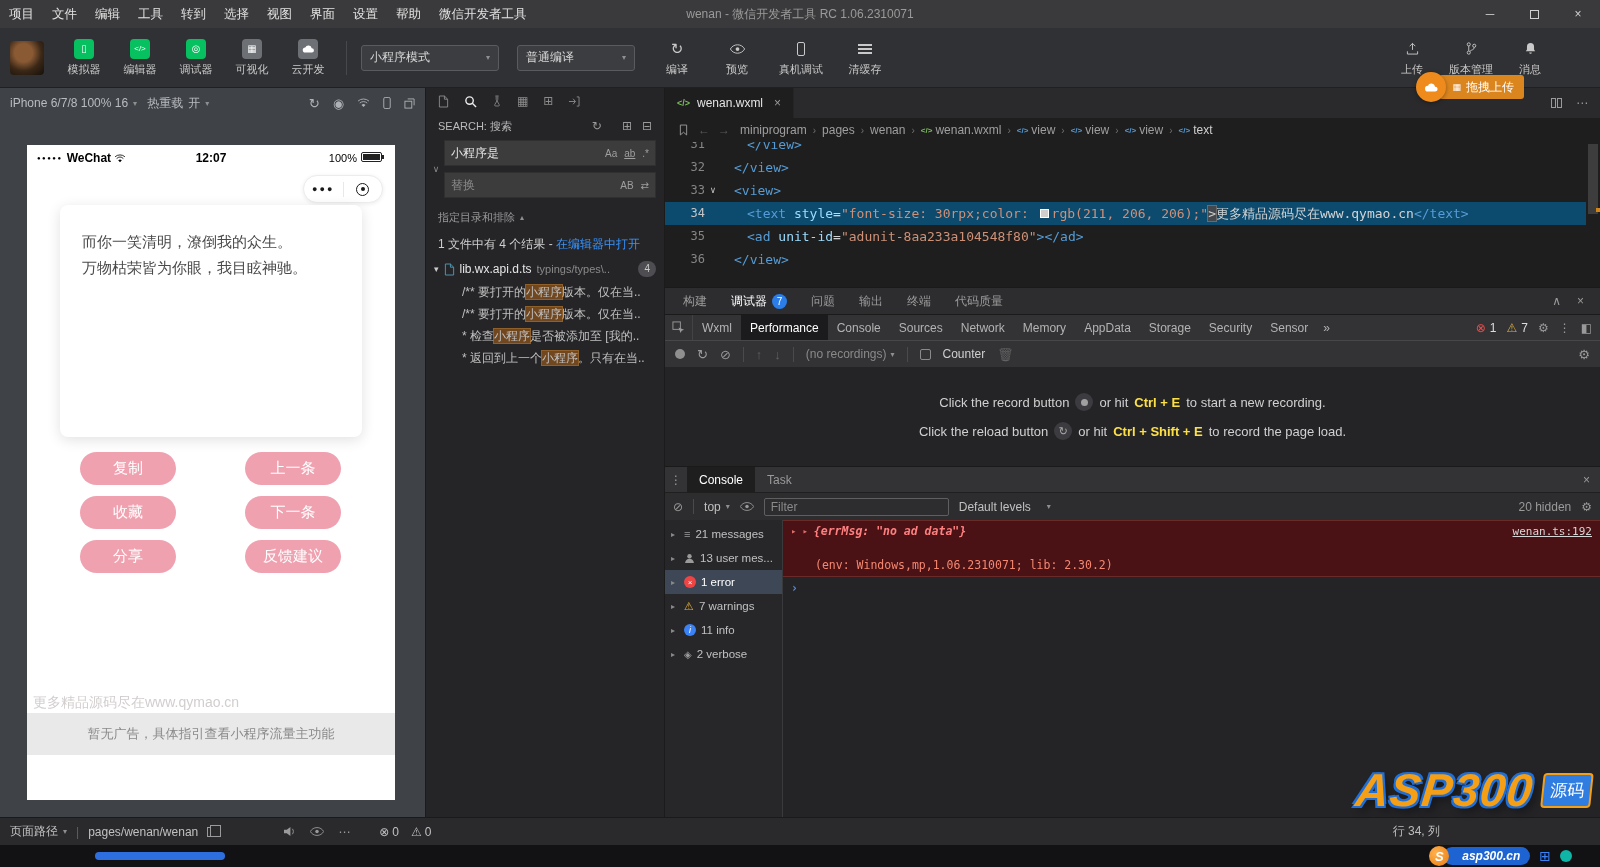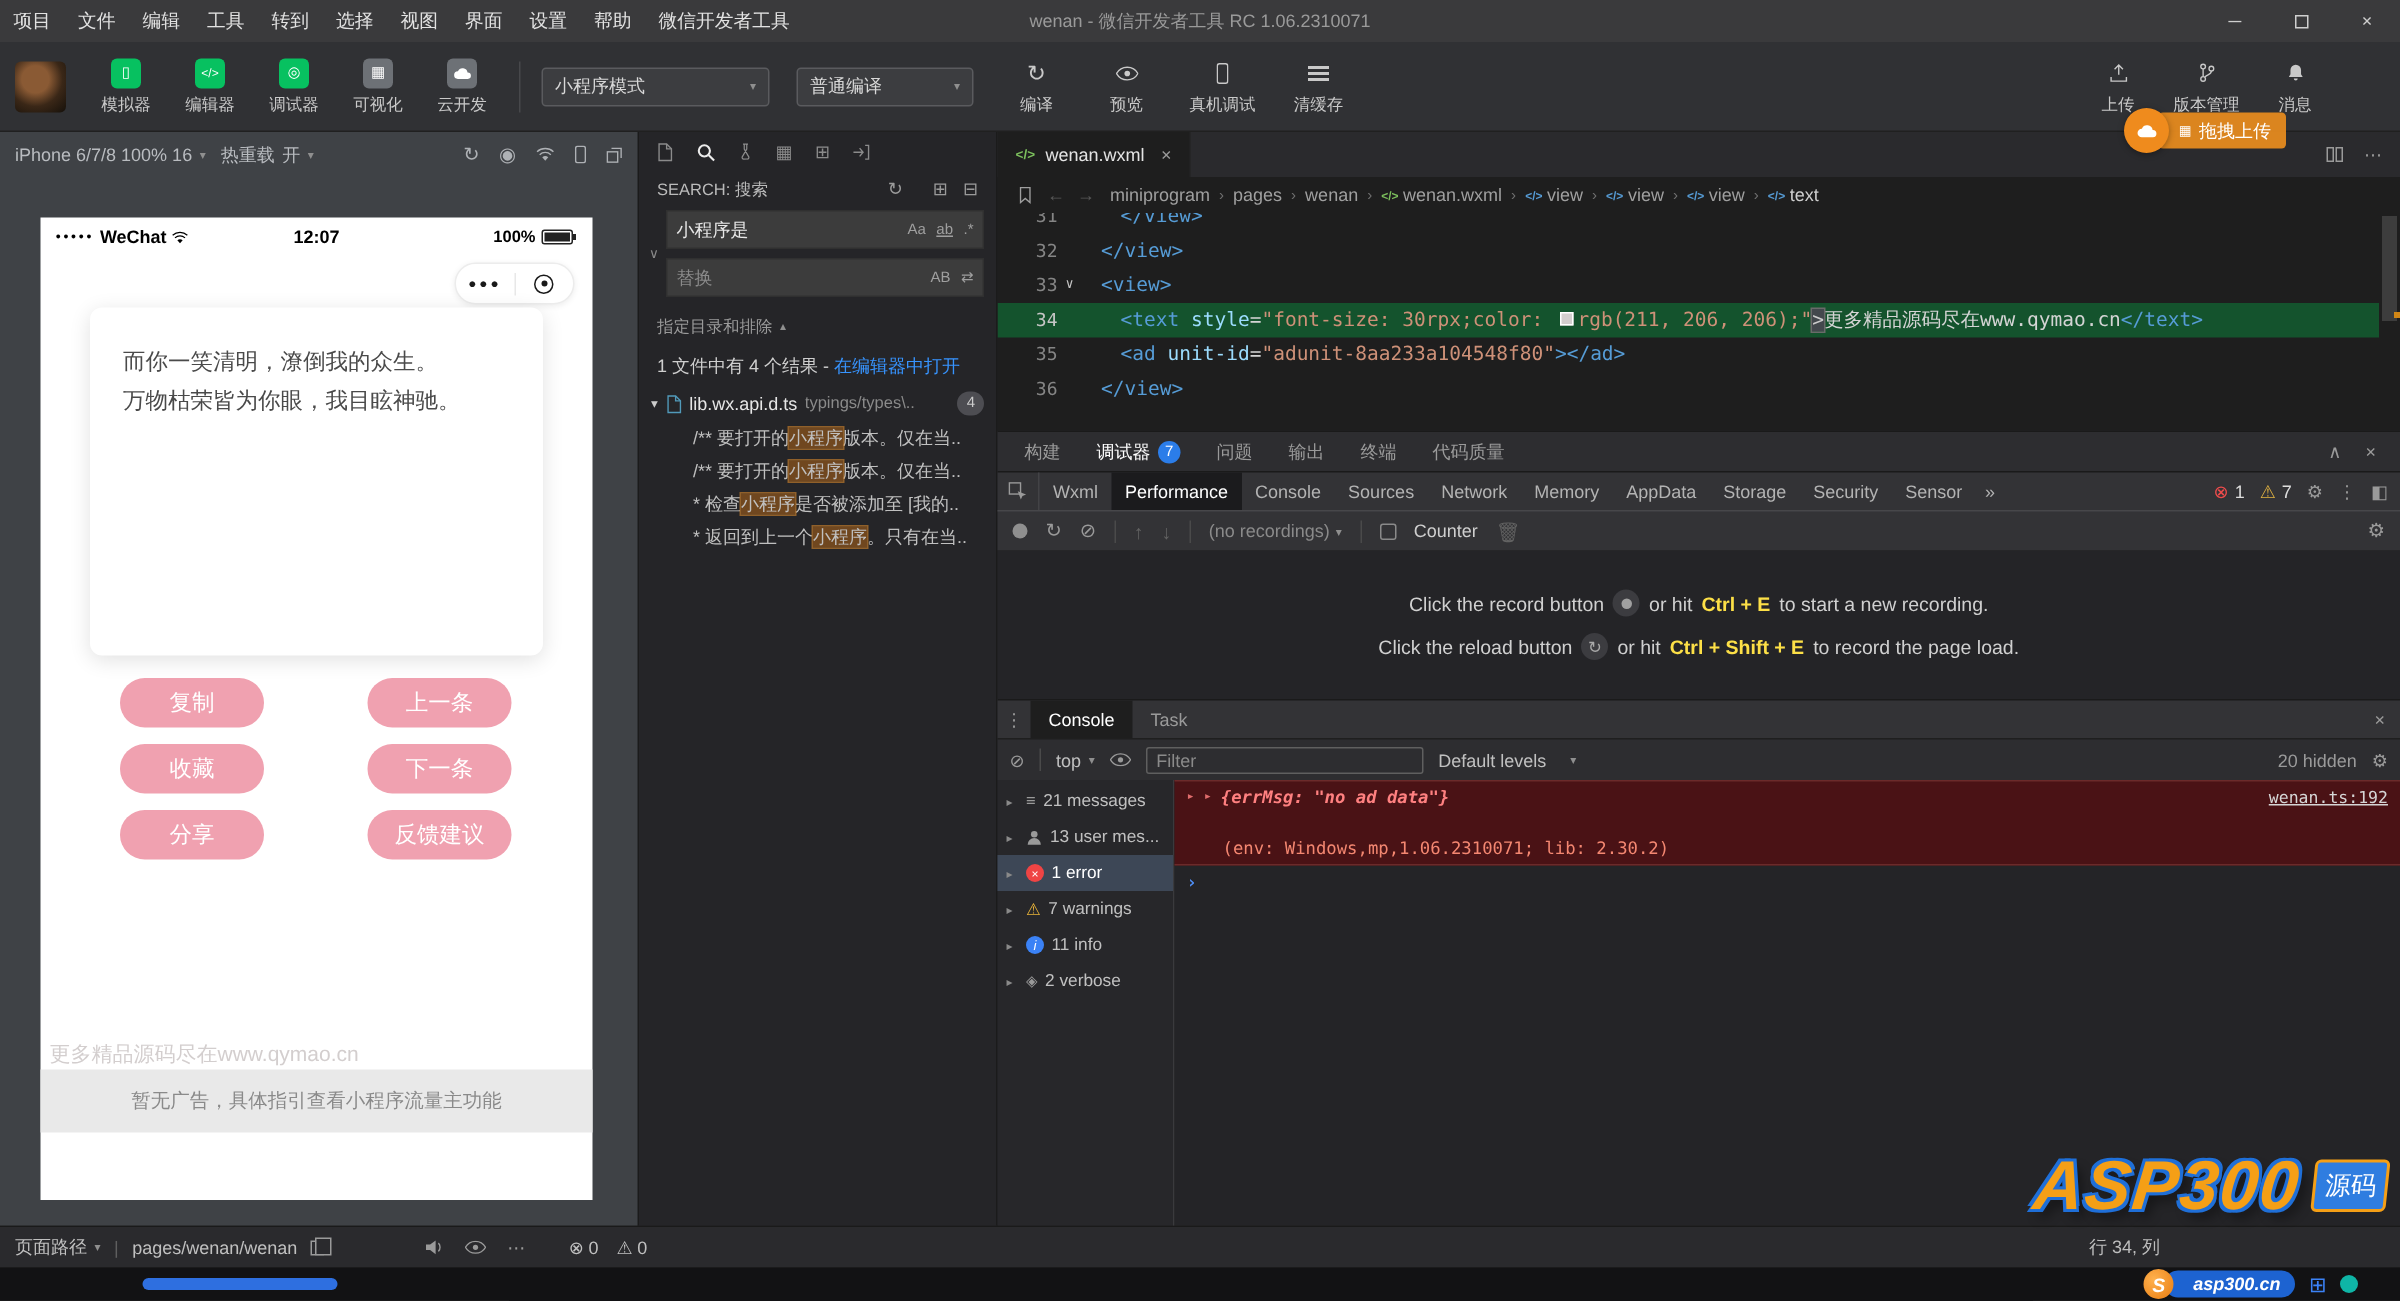--- a/index.html
+++ b/index.html
@@ -36,21 +36,21 @@
   .main { display:flex; height:729px; }
 
   
   .simulator { width:425px; background:#3f4246; position:relative; flex-shrink:0; }
   .sim-toolbar { height:30px; display:flex; align-items:center; gap:10px; padding:0 10px; font-size:12px; color:#b9bcc0; }
   .sim-icons { margin-left:auto; display:flex; gap:13px; align-items:center; color:#aeb1b5; font-size:13px; }
   .phone { position:absolute; left:27px; top:57px; width:368px; height:655px; background:#fff; color:#222; }
   .phone-status { height:26px; display:flex; align-items:center; padding:0 10px; font-size:12px; font-weight:bold; color:#000; position:relative; }
   .signal-dots { font-size:6px; letter-spacing:1.5px; margin-right:4px; }
   .phone-time { position:absolute; left:0; right:0; text-align:center; }
-  .phone-batt-group { margin-left:auto; display:flex; align-items:center; font-size:11px; font-weight:bold; z-index:1; }
+  .phone-batt-group { margin-left:auto; display:flex; align-items:flex-start; font-size:11px; font-weight:normal; z-index:1; }
   .bat { width:21px; height:10px; border:1px solid #222; border-radius:2px; position:relative; margin-left:4px; margin-right:3px; }
   .bat::before { content:''; position:absolute; inset:1px; background:#222; }
   .bat::after { content:''; position:absolute; right:-3px; top:2px; width:2px; height:4px; background:#222; }
   .capsule { position:absolute; top:30px; right:12px; width:80px; height:28px; border:1px solid #ececec; border-radius:15px; background:#fff; box-shadow:0 1px 4px rgba(0,0,0,.08); display:flex; align-items:center; }
   .capsule-dots { flex:1; text-align:center; font-size:9px; letter-spacing:2px; color:#1a1a1a; }
   .capsule-div { width:1px; height:15px; background:#e8e8e8; }
   .cap-target-wrap { flex:1; display:flex; justify-content:center; }
   .cap-target { width:13px; height:13px; border:1.5px solid #1a1a1a; border-radius:50%; position:relative; }
   .cap-target::after { content:''; position:absolute; left:50%; top:50%; width:4px; height:4px; margin:-2px 0 0 -2px; background:#1a1a1a; border-radius:50%; }
   .quote-card { position:absolute; left:33px; top:60px; width:302px; height:232px; background:#fff; border-radius:8px; box-shadow:0 3px 14px rgba(0,0,0,.12); padding:24px 22px; font-size:15px; color:#4a4a4a; line-height:1.72; }
@@ -96,21 +96,21 @@
   .bc-sep { color:#6f6f6f; font-size:10px; }
   .crumb { display:flex; align-items:center; gap:3px; }
   .crumb-ic { font-size:8px; font-weight:bold; color:#569cd6; }
   .crumb-ic.green { color:#7cbf5d; }
   .bc-arrows { color:#5a5a5a; display:flex; gap:8px; margin:0 4px; }
 
   
   .code-area { height:145px; position:relative; overflow:hidden; background:#1e1e1e; font-family:"DejaVu Sans Mono","Liberation Mono",monospace; font-size:13px; }
   #code-lines { position:absolute; top:-9px; left:0; right:14px; }
   .code-line { display:flex; height:23px; line-height:23px; }
-  .code-line.current { background:#14532d; }
+  .code-line.current { background:#0c4a6e; }
   .gutter { width:40px; text-align:right; color:#858585; font-size:12px; flex-shrink:0; }
   .code-line.current .gutter { color:#c6c6c6; }
   .fold { width:16px; text-align:center; color:#c5c5c5; font-size:9px; flex-shrink:0; }
   .code-content { white-space:pre; }
   .c-tag { color:#569cd6; } .c-attr { color:#9cdcfe; } .c-op { color:#d4d4d4; }
   .c-str { color:#ce9178; } .c-txt { color:#d4d4d4; }
   .c-brk { background:#43484d; outline:1px solid #6a6a6a; }
   .swatch { display:inline-block; width:9px; height:9px; background:#d3cece; border:1px solid #fff; margin:0 3px; }
   .code-scroll { position:absolute; right:2px; top:2px; width:10px; height:70px; background:rgba(120,120,120,.35); }
   .scroll-mark { position:absolute; right:0; top:66px; width:4px; height:4px; background:#d18616; }
@@ -247,21 +247,21 @@
   </div>
   <div class="tool-btn">
     <span class="tool-icon gray">
       <svg viewBox="0 0 16 10" width="13" height="8">
           <path d="M4 9.5a3.2 3.2 0 0 1 0-6.4 4.2 4.2 0 0 1 8 1A2.6 2.6 0 0 1 12.2 9.5z" fill="#fff"></path>
         </svg>
     </span>
     <span class="tool-label">云开发</span>
   </div>
   <div class="divider-v"></div>
-  <div class="select-box" style="width:152px;">
+  <div class="select-box" style="width:138px;">
     <span>小程序模式</span>
     <span class="caret" style="margin-left:auto;">▾</span>
   </div>
   <div class="select-box" style="width:118px;margin-left:10px;">
     <span>普通编译</span>
     <span class="caret" style="margin-left:auto;">▾</span>
   </div>
   <div class="action-btn" style="margin-left:8px;">
     <span class="action-icon">↻</span>
     <span class="tool-label">编译</span>

